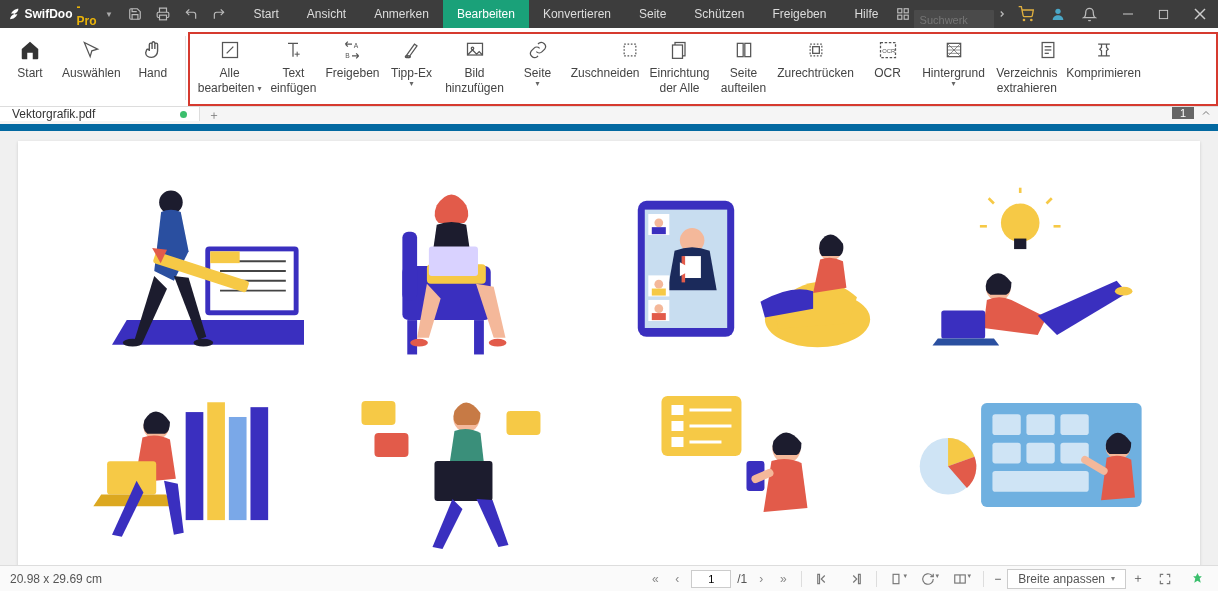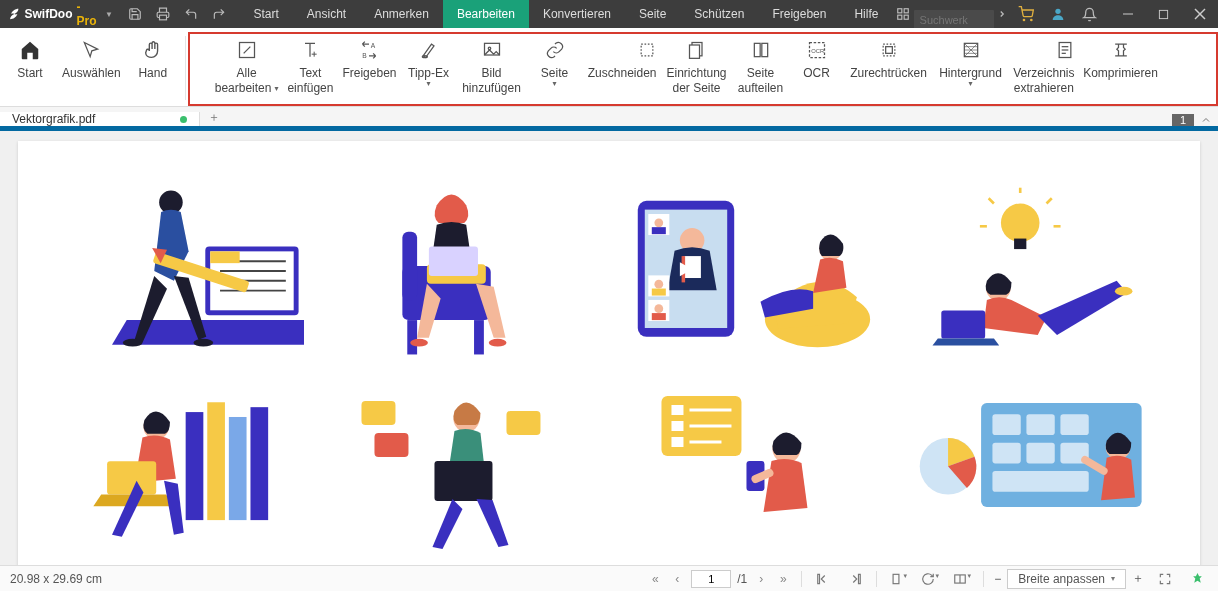--- a/index.html
+++ b/index.html
@@ -126,23 +126,23 @@
     padding-right: 4px;
     height: 74px;
     margin-top: 0;
     flex: 1;
   }
 
   
   .tabbar {
     height: 24px;
     background: #f5f5f5;
-    border-bottom: 5px solid #0369a1;
-    display: flex;
-    align-items: flex-end;
+    border-bottom: 7px solid #0369a1;
+    display: flex;
+    align-items: flex-start;
   }
   .tabbar .tab {
     background: #fff;
     border-right: 1px solid #ddd;
     padding: 0 12px;
     display: flex;
     align-items: center;
     gap: 8px;
     font-size: 12px;
     color: #333;
@@ -351,21 +351,21 @@
           </svg>
         </div>
       <div class="lbl">
           <span>Hand</span>
         </div>
     </div>
   </div>
   <div class="divider"></div>
 
   <div class="highlight">
-    <div class="rbtn" style="min-width:70px;margin-left:17px;">
+    <div class="rbtn" style="min-width:70px;">
       <div class="ic">
           <svg width="20" height="20" viewBox="0 0 24 24" fill="none" stroke="#555" stroke-width="1.5">
             <rect x="3" y="3" width="18" height="18"></rect>
             <path d="M8 16l8-8"></path>
           </svg>
         </div>
       <div class="lbl">
           <span>Alle</span>
           <span style="display:flex;align-items:center;gap:3px;">
             <span>bearbeiten</span>
@@ -447,55 +447,55 @@
     </div>
     <div class="rbtn" style="min-width:72px;">
       <div class="ic">
           <svg width="20" height="20" viewBox="0 0 24 24" fill="none" stroke="#555" stroke-width="1.5">
             <rect x="6" y="3" width="12" height="16"></rect>
             <rect x="3" y="6" width="12" height="16" fill="#fff"></rect>
           </svg>
         </div>
       <div class="lbl">
           <span>Einrichtung</span>
-          <span>der Seite</span>
+          <span>der Alle</span>
         </div>
     </div>
     <div class="rbtn">
       <div class="ic">
           <svg width="20" height="20" viewBox="0 0 24 24" fill="none" stroke="#555" stroke-width="1.5">
             <rect x="4" y="4" width="7" height="16"></rect>
             <rect x="13" y="4" width="7" height="16"></rect>
           </svg>
         </div>
       <div class="lbl">
           <span>Seite</span>
           <span>aufteilen</span>
         </div>
     </div>
+    <div class="rbtn" style="min-width:88px;">
+      <div class="ic">
+          <svg width="20" height="20" viewBox="0 0 24 24" fill="none" stroke="#555" stroke-width="1.5">
+            <rect x="5" y="5" width="14" height="14" stroke-dasharray="2 2"></rect>
+            <rect x="8" y="8" width="8" height="8"></rect>
+          </svg>
+        </div>
+      <div class="lbl">
+          <span>Zurechtrücken</span>
+        </div>
+    </div>
     <div class="rbtn">
       <div class="ic">
           <svg width="20" height="20" viewBox="0 0 24 24" fill="none" stroke="#555" stroke-width="1.5">
             <rect x="3" y="3" width="18" height="18" stroke-dasharray="3 2"></rect>
             <text x="5" y="16" font-size="7" fill="#555" stroke="none">OCR</text>
           </svg>
         </div>
       <div class="lbl">
           <span>OCR</span>
-        </div>
-    </div>
-    <div class="rbtn" style="min-width:88px;">
-      <div class="ic">
-          <svg width="20" height="20" viewBox="0 0 24 24" fill="none" stroke="#555" stroke-width="1.5">
-            <rect x="5" y="5" width="14" height="14" stroke-dasharray="2 2"></rect>
-            <rect x="8" y="8" width="8" height="8"></rect>
-          </svg>
-        </div>
-      <div class="lbl">
-          <span>Zurechtrücken</span>
         </div>
     </div>
     <div class="rbtn" style="min-width:76px;">
       <div class="ic">
           <svg width="20" height="20" viewBox="0 0 24 24" fill="none" stroke="#555" stroke-width="1.5">
             <rect x="4" y="4" width="16" height="16"></rect>
             <path d="M4 8l16 0M4 12l16 0M4 16l16 0M4 4l16 16M4 20L20 4" stroke-width="0.8"></path>
           </svg>
         </div>
       <div class="lbl">

